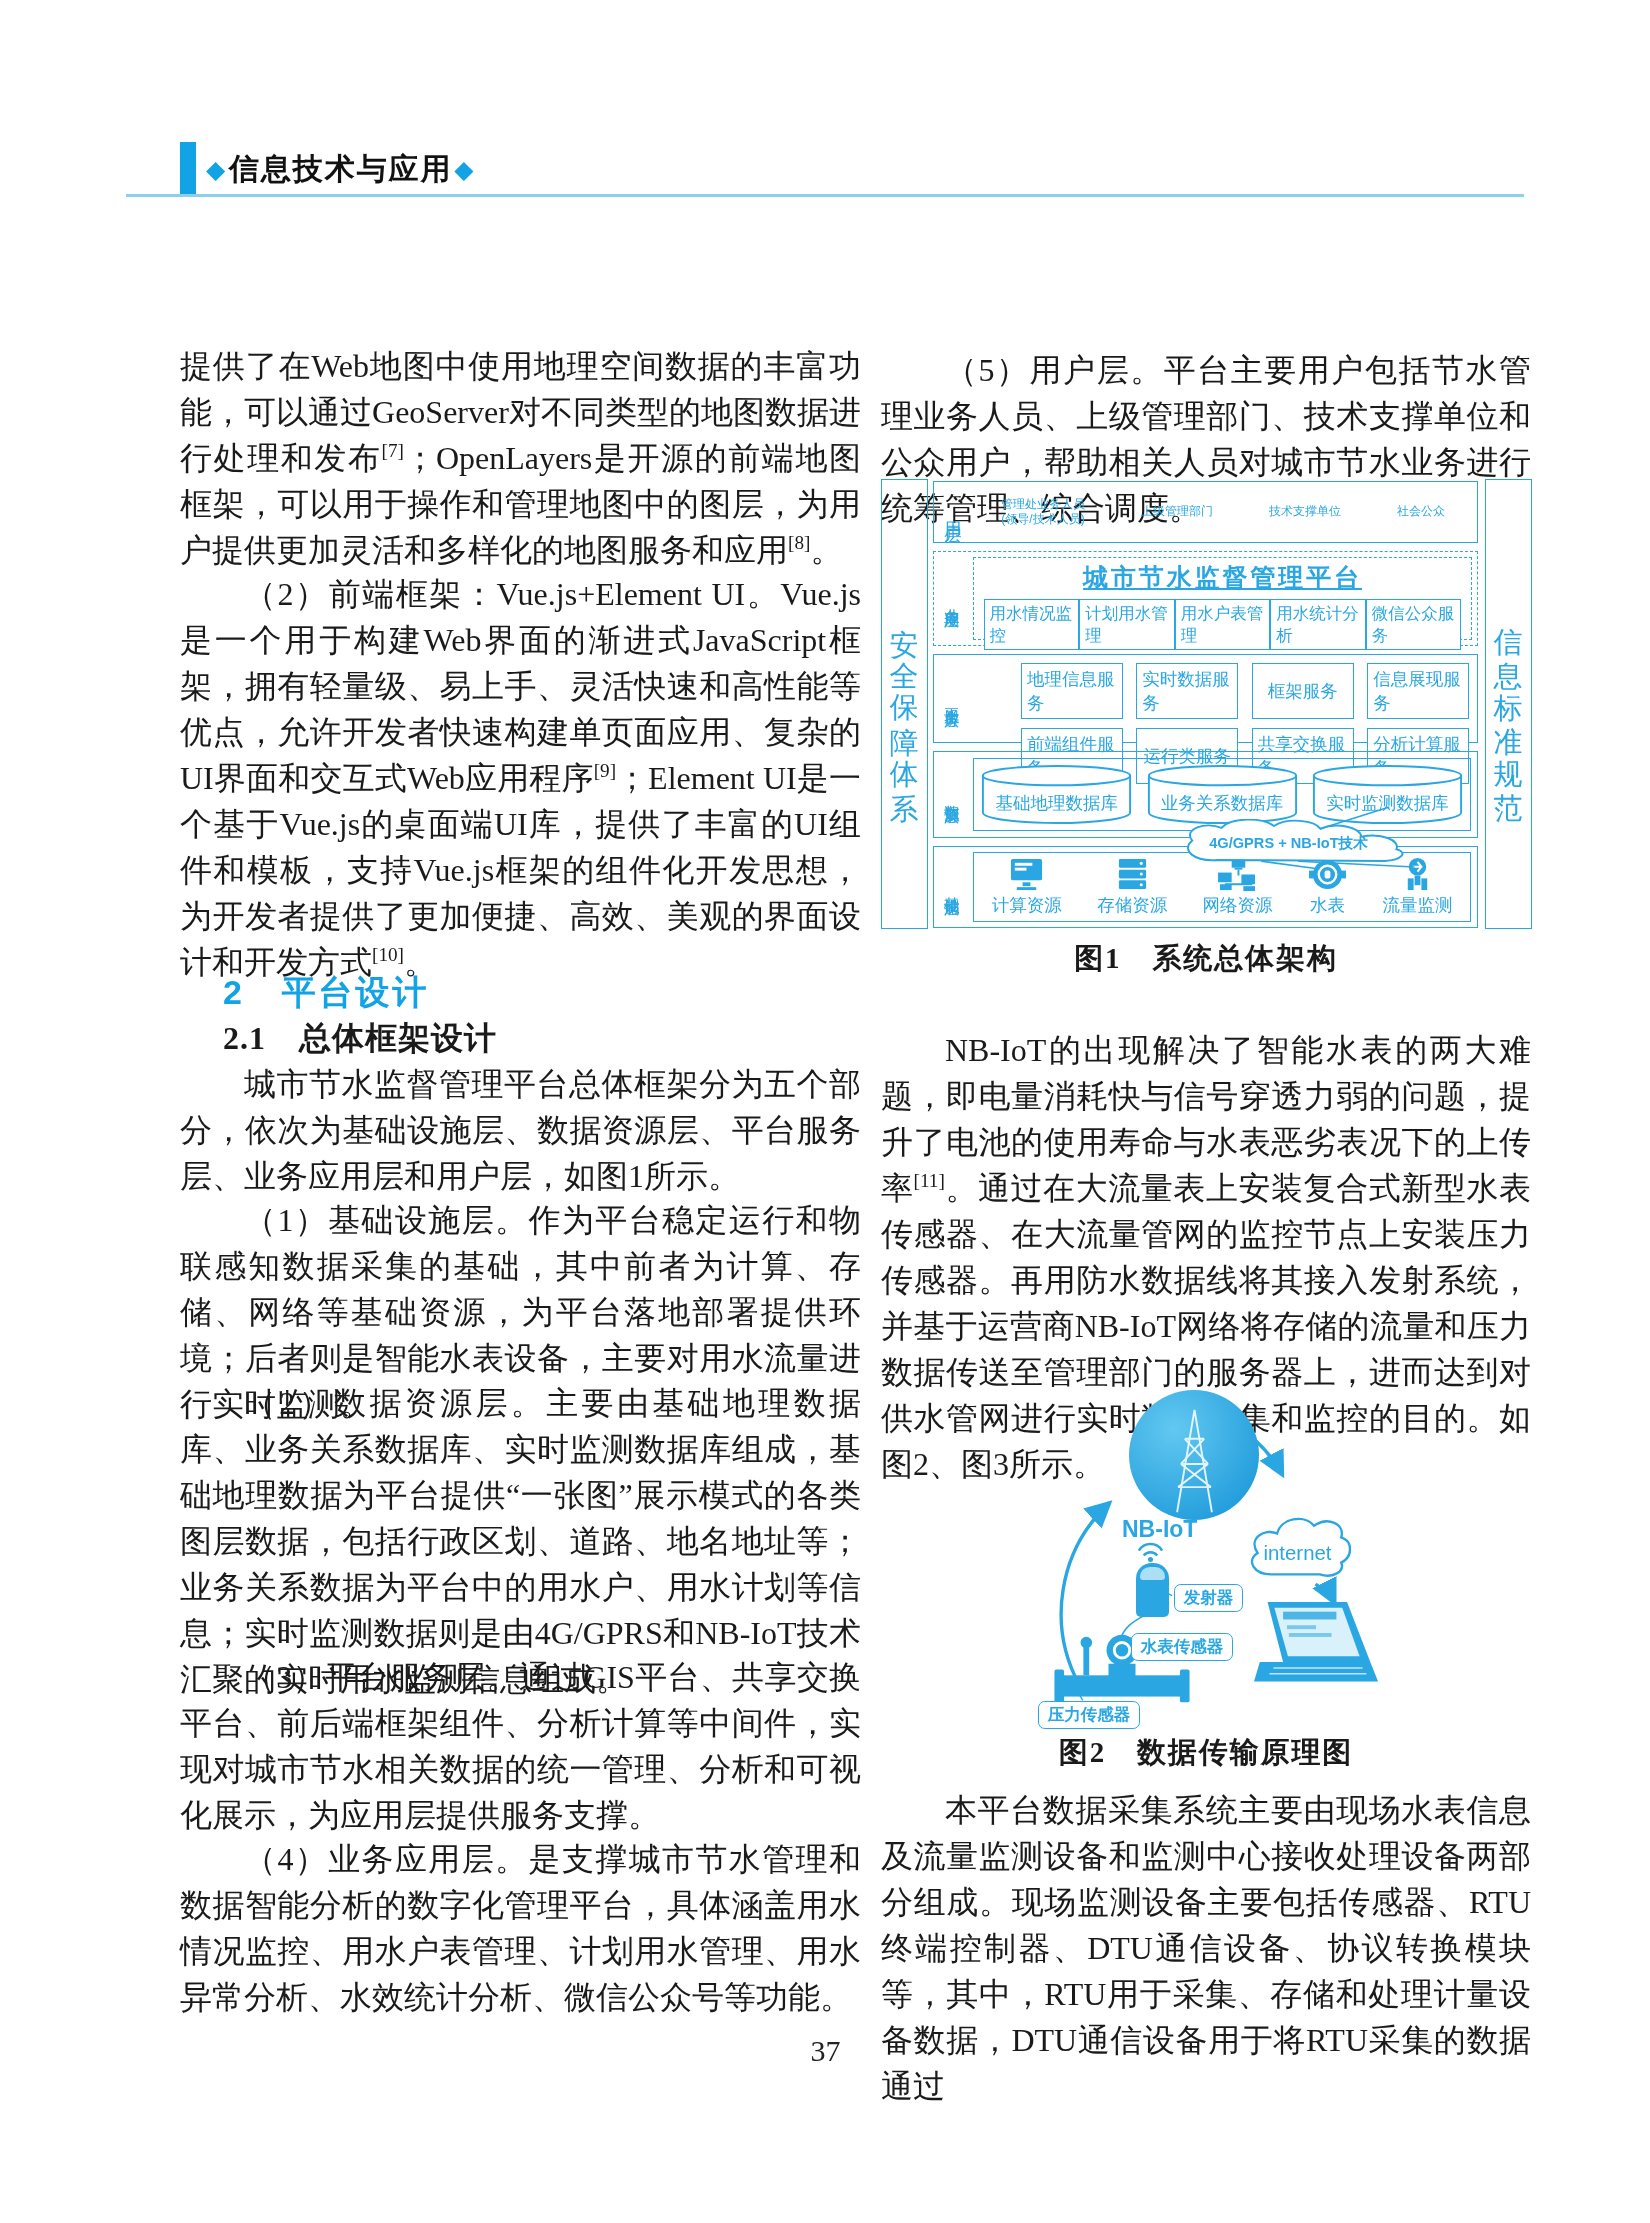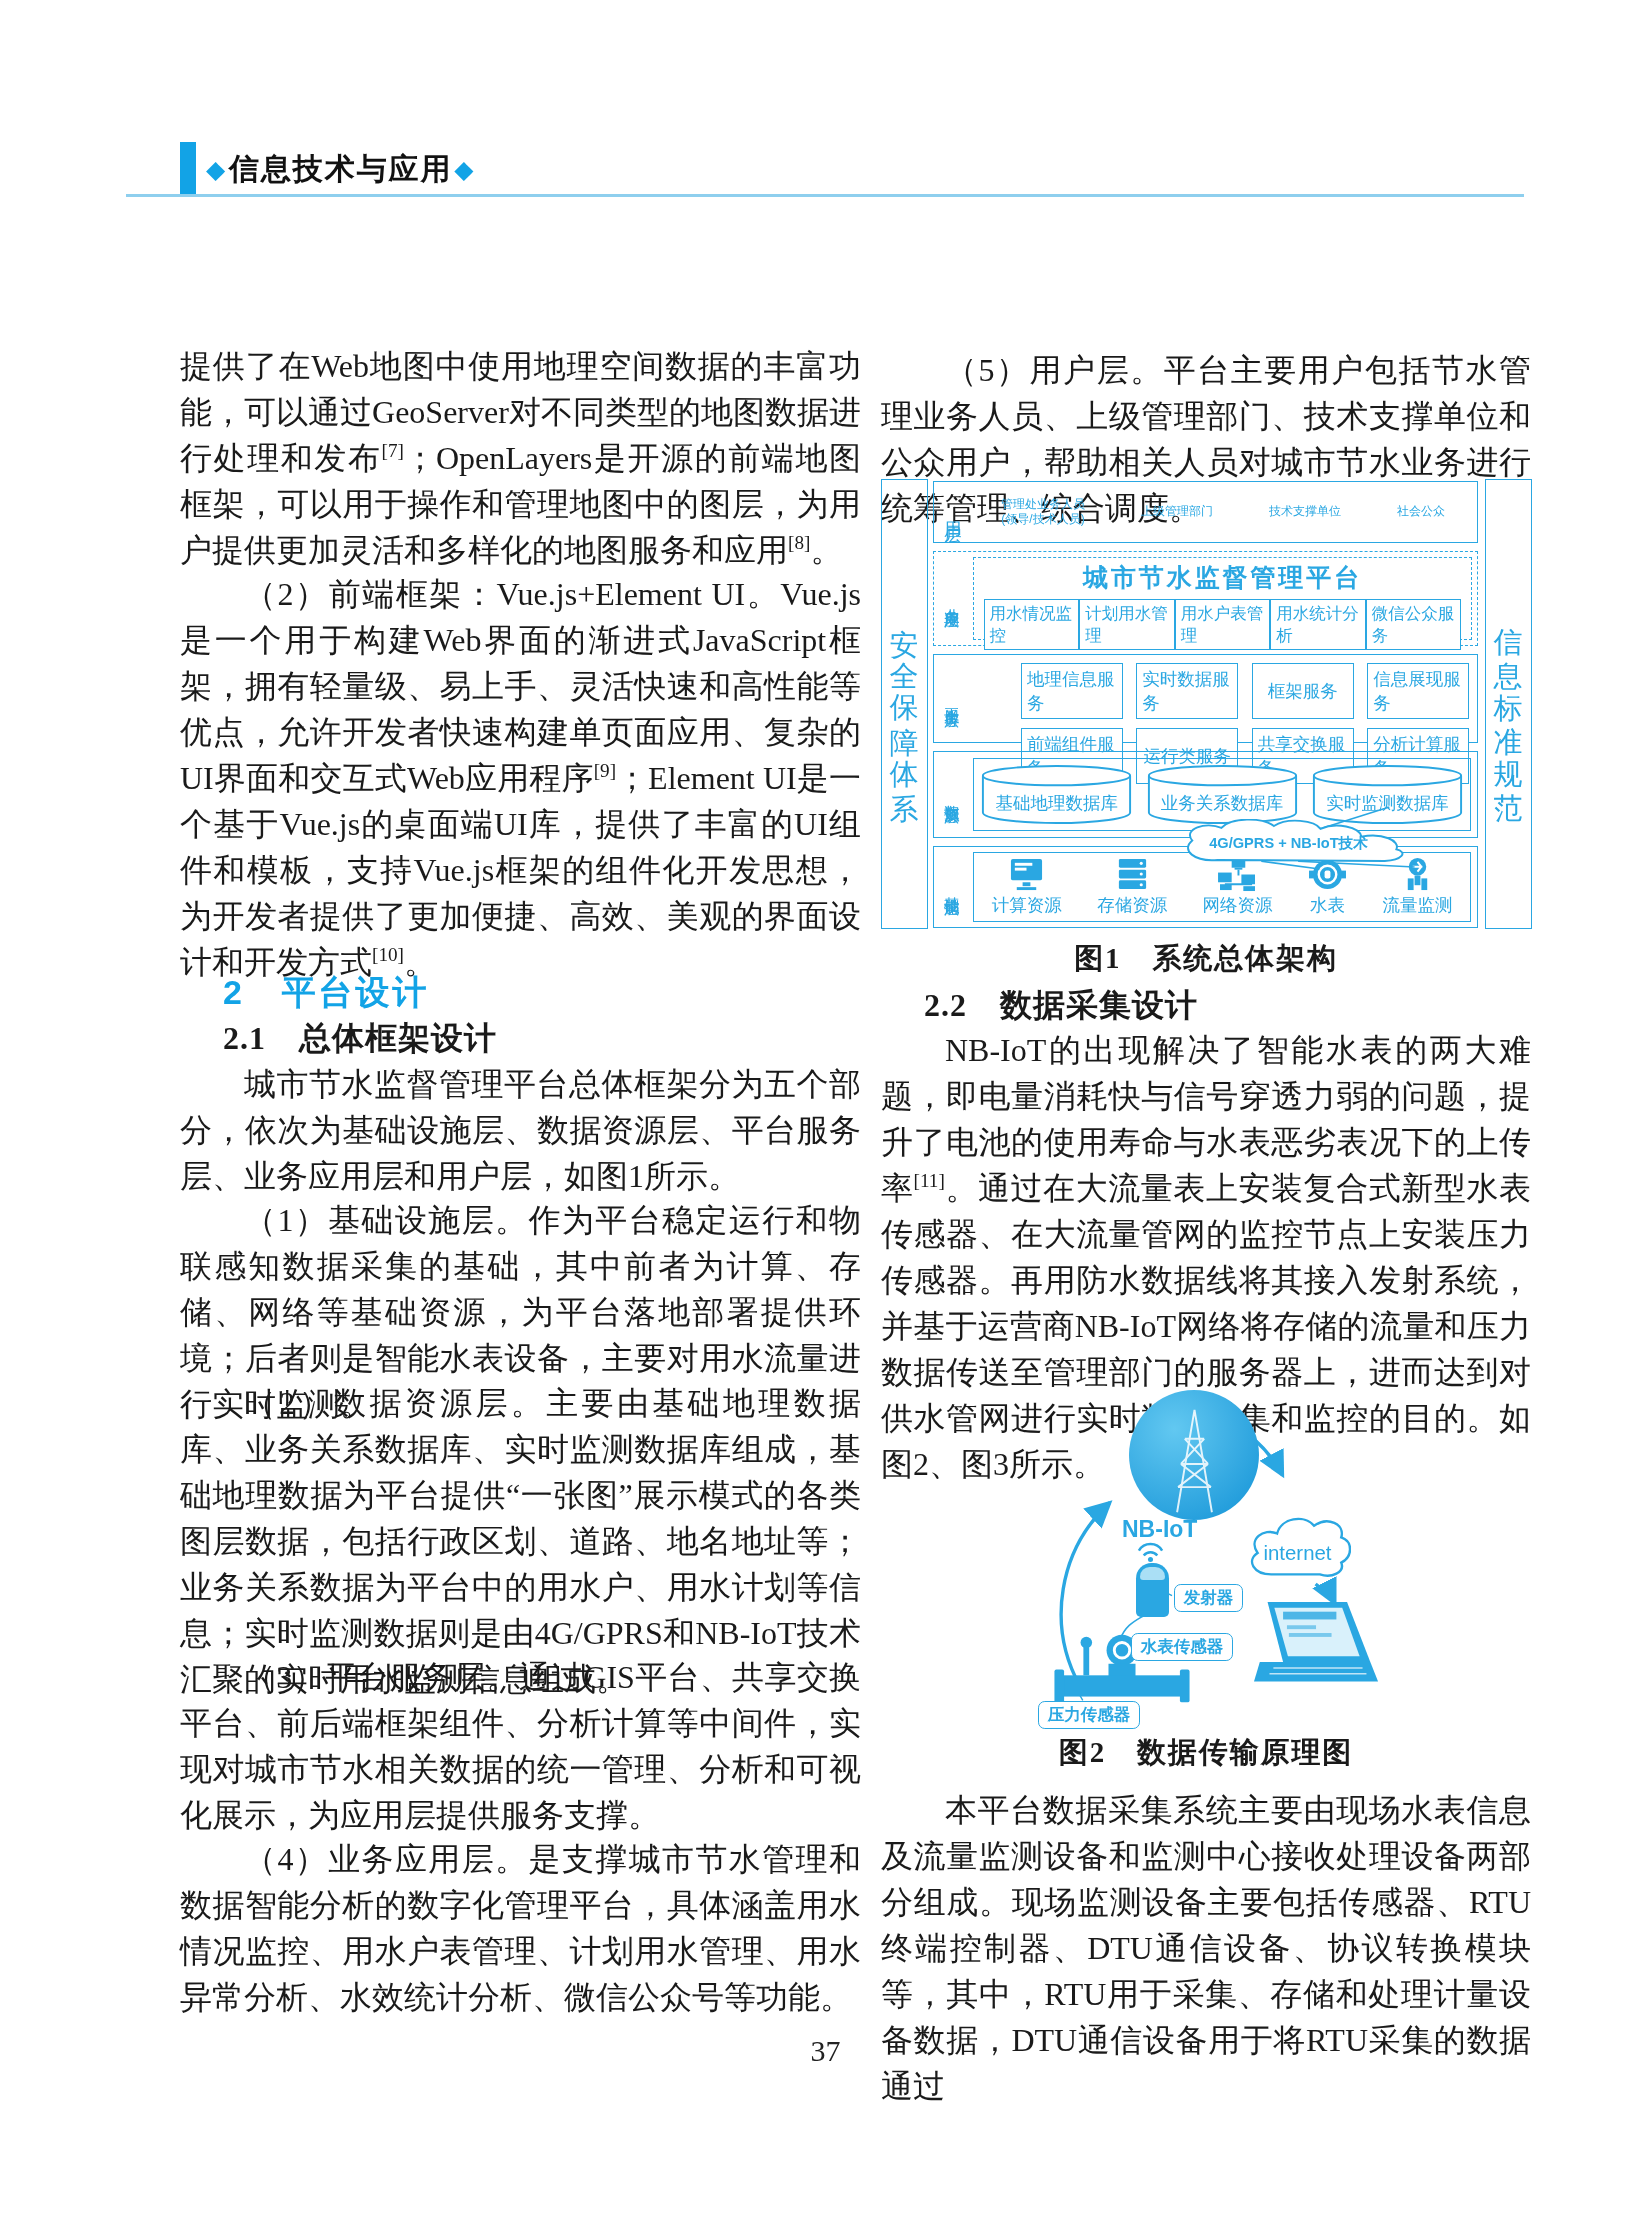--- a/index.html
+++ b/index.html
@@ -41,21 +41,21 @@
   .f1-bar span{writing-mode:vertical-rl;text-orientation:upright;font-size:29px;letter-spacing:33px;font-weight:500;}
   .f1-row{position:absolute;left:52px;width:545px;border:1.9px solid var(--fb);box-sizing:border-box;background:transparent;}
   .f1-rlabel{position:absolute;left:6.8px;top:50%;transform:translateY(-50%);
              writing-mode:vertical-rl;text-orientation:upright;font-size:15.5px;letter-spacing:1px;}
   .f1-rlabel.big{font-size:17.5px;letter-spacing:2.9px;}
   .f1-users{position:absolute;left:39px;right:3.9px;top:0;bottom:0;display:flex;align-items:center;
             justify-content:space-around;font-size:12px;}
   .f1-users .pre{white-space:pre-line;text-align:center;line-height:1.25;}
   .dashed{border-style:dashed !important;}
   .f1-appinner{position:absolute;left:39px;top:4.9px;right:4.9px;bottom:4.9px;border:1.9px dashed var(--fb);}
-  .f1-apptitle{text-align:center;font-weight:bold;font-size:25px;letter-spacing:2.9px;margin-top:2.9px;}
+  .f1-apptitle{text-align:center;font-weight:bold;font-size:25px;letter-spacing:2.9px;margin-top:2.9px;text-decoration:underline;}
   .f1-appboxes{display:flex;justify-content:space-between;padding:4.9px 9.7px 0 9.7px;}
   .f1-box{border:1.9px solid var(--fb);font-size:16.5px;display:flex;align-items:center;justify-content:center;
           padding:2.9px 4.9px;box-sizing:border-box;background:#fff;}
   .f1-grid{position:absolute;left:43px;right:7.8px;top:7.8px;bottom:7.8px;display:grid;
            grid-template-columns:repeat(4,1fr);gap:9.7px 13.6px;padding-left:44px;}
   .f1-grid .f1-box{font-size:17.5px;}
   .f1-inner{position:absolute;left:39px;top:5.8px;right:5.8px;bottom:5.8px;border:1.9px solid var(--fb);
             display:flex;justify-content:space-around;align-items:center;}
   .cyl{position:relative;width:153px;height:62px;}
   .cyl .lab{position:absolute;left:0;right:0;top:27px;text-align:center;font-size:17.5px;}
@@ -251,21 +251,20 @@
 
     <div class="f1-cloud">
       <svg width="243" height="45" viewBox="0 0 250 46">
         <path d="M52,42 C28,44 14,32 26,22 C16,10 40,2 56,9 C66,-2 98,-2 110,7 C124,-2 152,1 158,10 C174,3 198,8 200,18 C222,14 240,22 236,31 C248,34 242,42 224,43 Z" fill="#fff" stroke="#2aa7e2" stroke-width="2"></path>
       </svg>
       <div class="txt">4G/GPRS + NB-IoT技术</div>
     </div>
   </div>
 
   <div class="caption" style="top:939px">图1　系统总体架构</div>
-  <div class="h3" style="top:984px;left:881px;width:650px">2.2　数据采集设计</div>
   <div class="p colR indent" style="top:1027px"><span>NB-IoT的出现解决了智能水表的两大难题，即电量消耗快与信号穿透力弱的问题，提升了电池的使用寿命与水表恶劣表况下的上传率</span><sup>[11]</sup><span>。通过在大流量表上安装复合式新型水表传感器、在大流量管网的监控节点上安装压力传感器。再用防水数据线将其接入发射系统，并基于运营商NB-IoT网络将存储的流量和压力数据传送至管理部门的服务器上，进而达到对供水管网进行实时数据采集和监控的目的。如图2、图3所示。</span></div>
 
   <div class="fig2">
     <svg class="f2-lines" viewBox="0 0 670 356">
       <defs>
         <marker id="arw" markerWidth="9" markerHeight="9" refX="7" refY="4" orient="auto">
           <path d="M0,0 L8,4 L0,8 Z" fill="#2aa7e2"></path>
         </marker>
       </defs>
       <path d="M205,305 A155,155 0 0 1 236,116" fill="none" stroke="#2aa7e2" stroke-width="3.5" marker-end="url(#arw)"></path>

